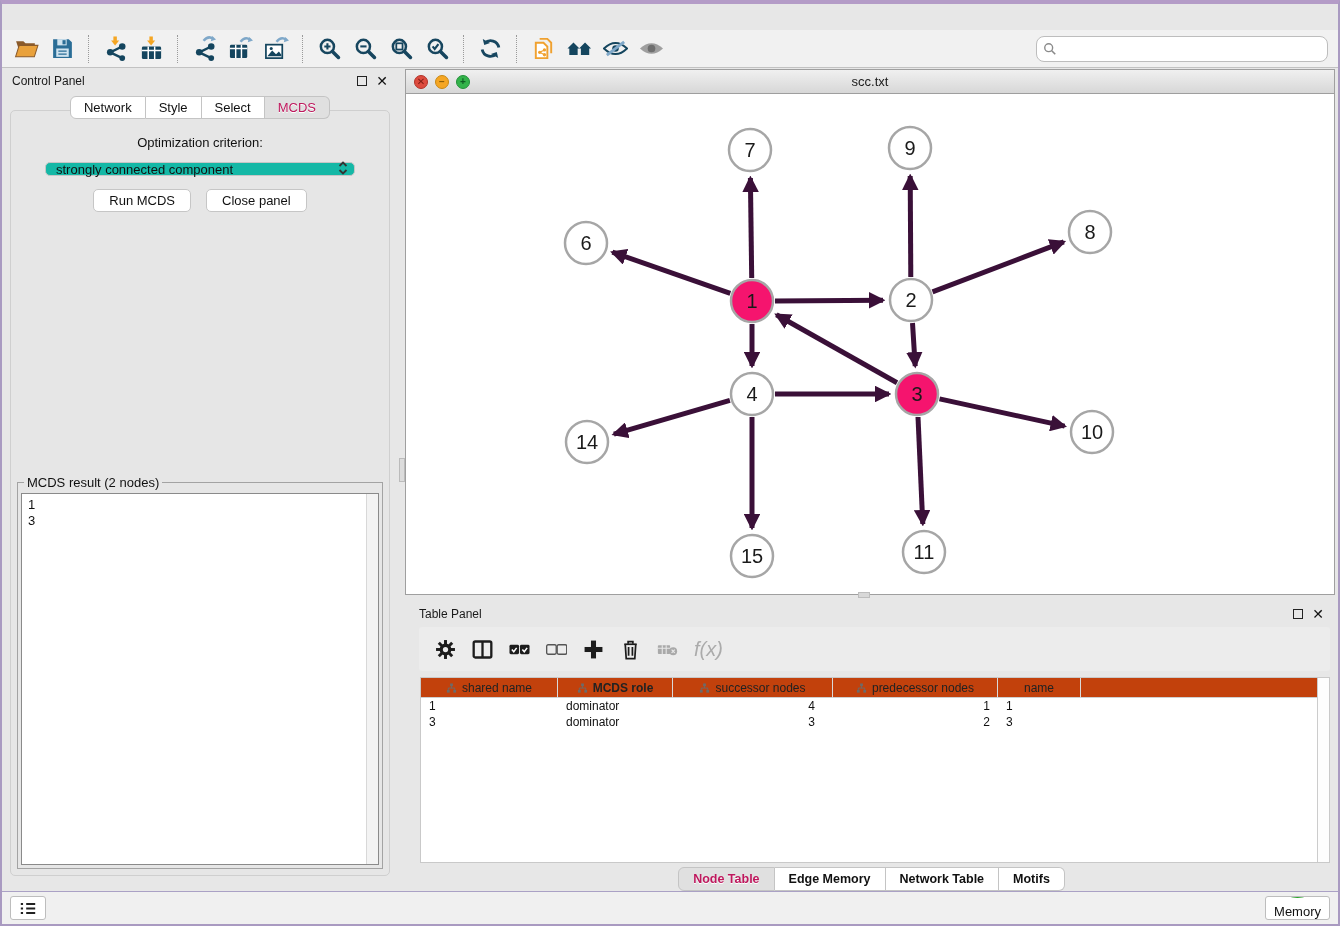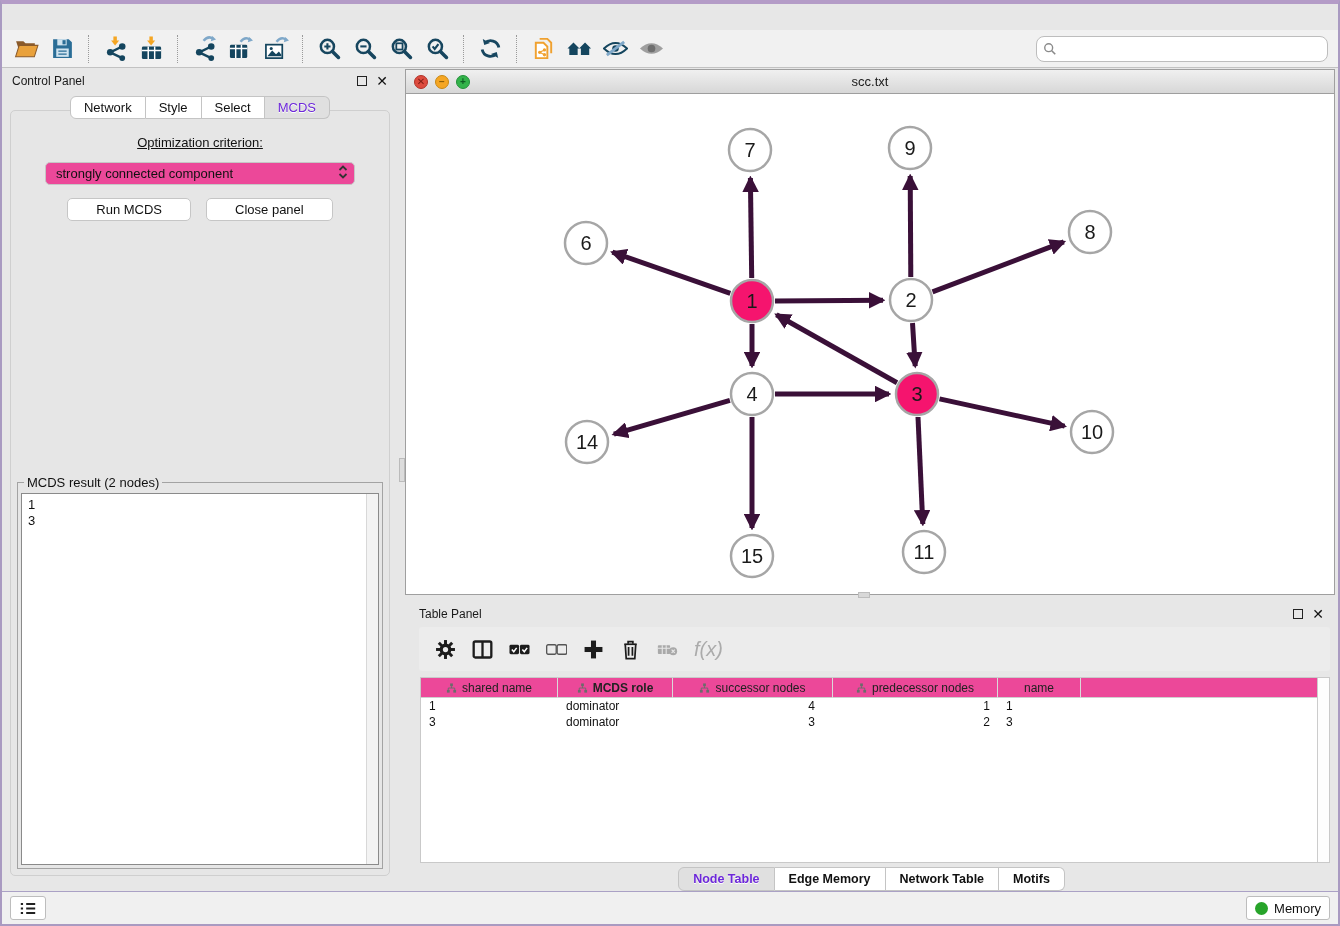--- a/index.html
+++ b/index.html
@@ -31,30 +31,30 @@
   .panel-header { height:26px; display:flex; align-items:center; padding:0 10px; }
   .panel-header .ph-title { font-size:12px; color:#1a1a1a; }
   .ph-icons { margin-left:auto; display:flex; gap:9px; align-items:center; }
   .float-box { width:10px; height:10px; border:1.5px solid #222; display:inline-block; }
   .close-x { font-size:14px; font-weight:bold; color:#111; line-height:10px; }
   #cp-tabs { display:flex; justify-content:center; margin-top:2px; position:relative; z-index:2; }
   .seg { border:1px solid #c4c4c4; border-left:none; background:#fff; color:#111;
     font-size:13px; padding:3px 13px; cursor:default; }
   .seg:first-child { border-left:1px solid #c4c4c4; border-radius:6px 0 0 6px; }
   .seg:last-child { border-radius:0 6px 6px 0; }
-  .seg.sel { background:#e0e0e0; color:#6d28d9; text-shadow:0 1px 0 #fff; }
+  .seg.sel { background:#e0e0e0; color:#be185d; text-shadow:0 1px 0 #fff; }
   #cp-content { position:absolute; left:8px; right:8px; top:42px; bottom:8px;
     background:#e6e6e6; border:1px solid #cfcfcf; border-radius:5px; }
-  #opt-label { text-align:center; font-size:13px; color:#111; margin-top:24px;text-decoration:underline; }
-  #criterion-select { width:310px; height:23px; margin:12px auto 0; background:#ec4899; border:1px solid #c6c6c6;
+  #opt-label { text-align:center; font-size:13px; color:#111; margin-top:24px; }
+  #criterion-select { width:310px; height:14px; margin:12px auto 0; background:#14b8a6; border:1px solid #c6c6c6;
     border-radius:5px; display:flex; align-items:center; padding:0 6px 0 10px; font-size:13px; color:#111; }
   #criterion-select .chev { margin-left:auto; }
   .btn-row { display:flex; justify-content:center; gap:15px; margin-top:13px; }
   .pushbtn { background:#fff; border:1px solid #c6c6c6; border-radius:5px; font-size:13px; color:#111;
-    padding:3px 28px; font-family:inherit; }
+    padding:3px 15px; font-family:inherit; }
   #result-group { position:absolute; left:6px; right:6px; top:371px; bottom:6px;
     border:1px solid #a3a3a3; }
   #result-legend { position:absolute; top:-8px; left:6px; background:#e6e6e6; padding:0 3px; font-size:13px; color:#111; }
   #result-text { position:absolute; left:3px; right:3px; top:10px; bottom:3px; background:#fff;
     border:1px solid #8a8a8a; font-size:13px; color:#111; padding:3px 6px; white-space:pre; line-height:16px; overflow:hidden; }
   #result-scroll { position:absolute; right:4px; top:11px; bottom:4px; width:12px; background:#f3f3f3; border-left:1px solid #d8d8d8; }
   
   #network-window { position:absolute; left:403px; top:65px; width:930px; height:526px;
     background:#fff; border:1px solid #9f9f9f; }
   #nw-titlebar { height:24px; background:linear-gradient(#f0f0f0,#d7d7d7); border-bottom:1px solid #9e9e9e;
@@ -70,35 +70,35 @@
   #split-grip { position:absolute; left:-7px; top:388px; width:6px; height:24px; background:#dcdcdc; border:1px solid #bbb; }
   #nw-resize { position:absolute; left:452px; bottom:-4px; width:12px; height:6px; background:#d8d8d8; border:1px solid #bdbdbd; }
   
   #table-panel { position:absolute; left:403px; top:597px; right:0; height:294px; background:#e7e7e7; }
   #tp-toolbar { position:absolute; left:14px; right:8px; top:26px; height:44px; background:#ececec; border-radius:3px;
     display:flex; align-items:center; padding:0 8px; }
   .tpbtn { width:37px; height:34px; display:flex; align-items:center; justify-content:center; }
   .tpbtn svg { width:21px; height:21px; }
   #fx-label { font-family:Liberation Sans, sans-serif; font-style:italic; font-size:20px; color:#ababab; margin-left:8px; }
   #node-table { position:absolute; left:15px; right:8px; top:76px; bottom:32px; background:#fff; border:1px solid #c9c9c9; overflow:hidden; }
-  #nt-header { display:flex; height:20px; background:#ec4899; border-bottom:1px solid #cfcfcf; }
+  #nt-header { display:flex; height:20px; background:#c2410c; border-bottom:1px solid #cfcfcf; }
   .th { display:flex; align-items:center; justify-content:center; gap:5px; font-size:12px; color:#222;
     border-right:1px solid #d9d9d9; height:20px; }
   .th svg { width:11px; height:11px; flex:0 0 auto; }
   .tr { display:flex; height:16px; }
   .td { font-size:12px; color:#111; line-height:16px; overflow:hidden; }
   #nt-vscroll { position:absolute; right:0; top:0; bottom:0; width:12px; background:#fdfdfd; border-left:1px solid #ccc; }
   #tp-tabs { position:absolute; left:0; right:0; bottom:4px; display:flex; justify-content:center;margin-top:21px; }
   #tp-tabs .seg { font-weight:bold; font-size:12.5px; padding:4px 14px; }
   
   #statusbar { position:absolute; left:0; bottom:0; width:100%; height:33px; background:#f0f0f0;
     border-top:1px solid #aaa1c5; display:flex; align-items:center; padding:0 8px; }
   .sbtn { background:#fff; border:1px solid #bdbdbd; border-radius:3px; height:24px; display:flex;
     align-items:center; justify-content:center; padding:0 8px; gap:6px; font-size:13px; color:#111; }
-  #memory-btn { margin-left:auto; }
+  #memory-btn { margin-left:auto;flex-direction:column; }
   .green-dot { width:13px; height:13px; border-radius:50%; background:#28a42a; }
 </style>
 </head>
 <body>
 
 <div id="app">
 
 
   <div id="toolbar">
     <div class="tbtn">

